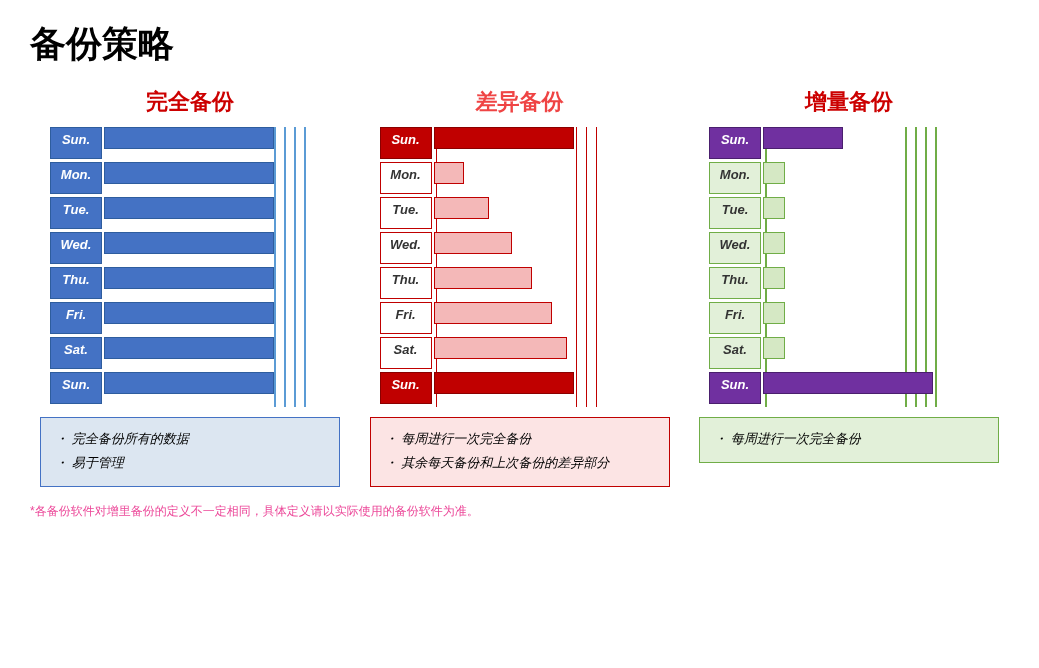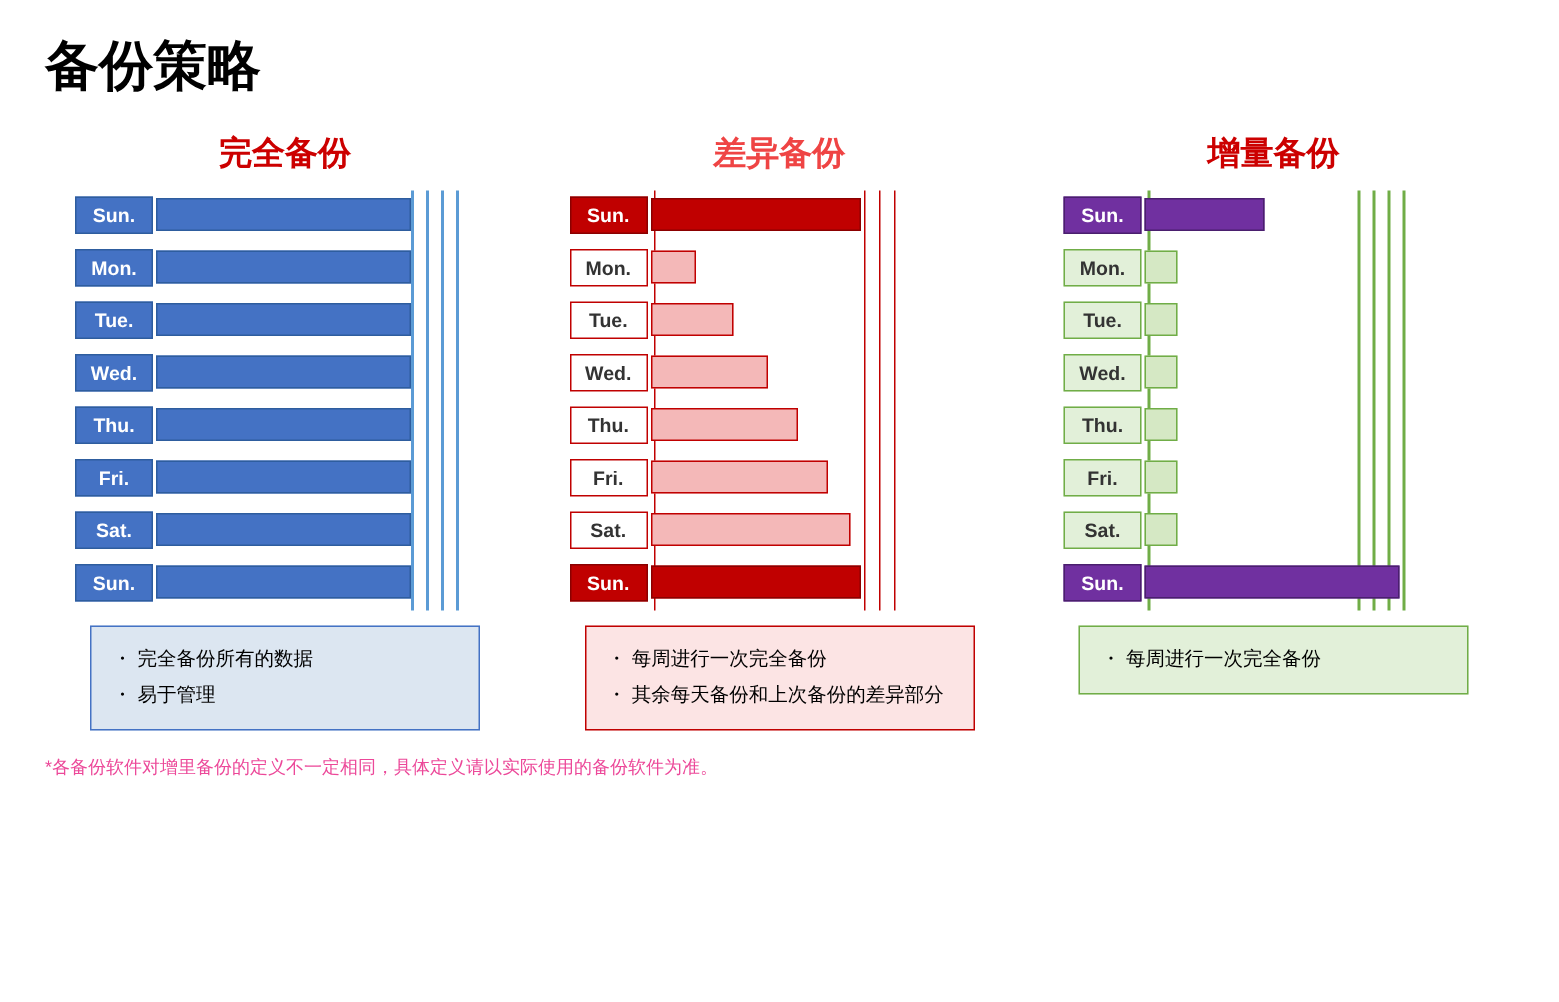--- a/index.html
+++ b/index.html
@@ -69,44 +69,45 @@
       display: inline-block;
     }
 
     
     .desc-box {
       margin-top: 10px;
       border: 1.5px solid;
       padding: 10px 14px;
       font-size: 13px;
       line-height: 1.7;
-      width: 260px;
+      width: 300px;
+      font-style: italic;
     }
     .desc-box.full-desc { border-color: #4472c4; background: #dce6f1; }
     .desc-box.diff-desc { border-color: #c00000; background: #fce4e4; }
     .desc-box.incr-desc { border-color: #70ad47; background: #e2f0d9; }
     .desc-box .bullet { margin-bottom: 2px; }
 
     .footnote {
       font-size: 12px;
       color: #ec4899;
       margin-top: 4px;
       width: 100%;
     }
 
     .day-rows-wrapper {
       position: relative;
       width: 280px;
     }
     .day-row-item {
       display: flex;
-      align-items: center;
       height: 32px;
       margin-bottom: 3px;
       position: relative;
+      font-style: italic;
     }
 
     .full-bar {
       height: 22px;
       background: #4472c4;
       border: 1.5px solid #2e5d9e;
       margin-left: 2px;
       display: inline-block;
     }
   </style>

